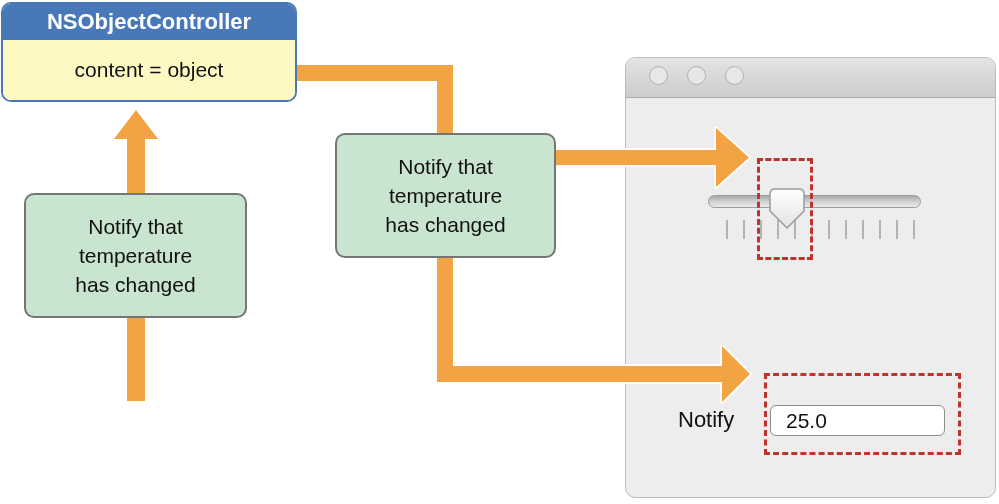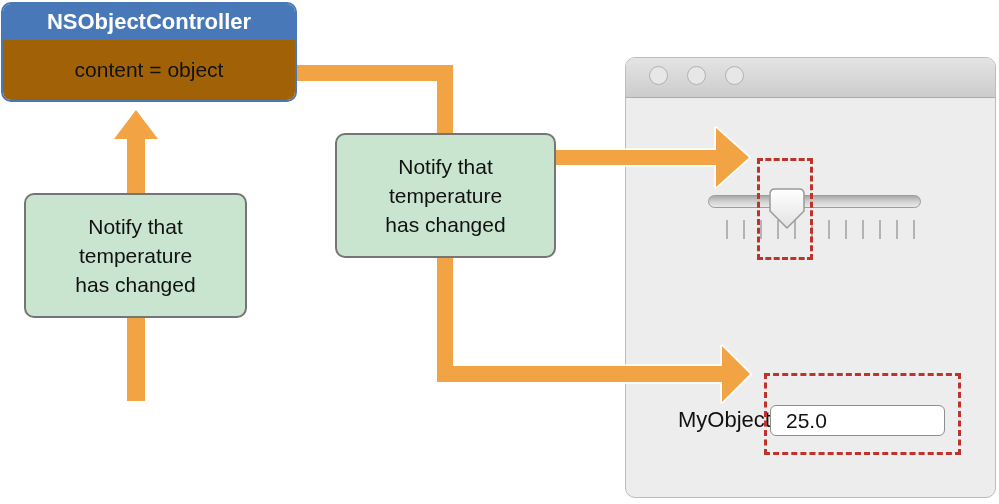--- a/index.html
+++ b/index.html
@@ -9,21 +9,21 @@
     --highlight-red:#BD342C;
   }
   *{box-sizing:border-box;margin:0;padding:0;}
   html,body{background:#fff;}
   body{font-family:"Liberation Sans","DejaVu Sans",sans-serif;}
   #canvas{position:relative;width:999px;height:504px;background:#ffffff;overflow:hidden;}
 
   
   .node-box{position:absolute;border:2px solid var(--node-blue);border-radius:10px;background:#fff;z-index:6;overflow:hidden;display:flex;flex-direction:column;}
   .node-head{background:var(--node-blue);color:#fff;font-weight:bold;font-size:22px;display:flex;align-items:center;justify-content:center;}
-  .node-body{flex:1;display:flex;align-items:center;justify-content:center;font-size:21px;color:#111;background:#a16207;}
+  .node-body{flex:1;display:flex;align-items:center;justify-content:center;font-size:21px;color:#111;background:#fef9c3;}
   #controller-box{left:1px;top:2px;width:296px;height:100px;}
   #controller-box .node-head{height:36px;}
   #model-box{left:1px;top:399px;width:266px;height:97px;}
   #model-box .node-head{height:38px;}
 
   
   .notify-box{position:absolute;background:var(--notify-green);border:2px solid #757575;border-radius:10px;z-index:5;display:flex;align-items:center;justify-content:center;text-align:center;font-size:21px;line-height:29px;color:#111;white-space:pre-line;}
   #notify-left{left:24px;top:193px;width:223px;height:125px;}
   #notify-middle{left:335px;top:133px;width:221px;height:125px;}
 
@@ -80,21 +80,21 @@
         <linearGradient id="knobgrad" x1="0" y1="0" x2="0" y2="1">
           <stop offset="0" stop-color="#ffffff"></stop>
           <stop offset="1" stop-color="#e2e2e2"></stop>
         </linearGradient>
       </defs>
       <path d="M9,3 L33,3 Q38,3 38,8 L38,25 L21,42 L4,25 L4,8 Q4,3 9,3 Z" fill="url(#knobgrad)" stroke="#9a9a9a" stroke-width="1.5" stroke-linejoin="round"></path>
     </svg>
 
     <div id="red-rect-slider" class="red-dashed"></div>
 
-    <div id="celsius-label">MyObject</div>
+    <div id="celsius-label">Notify</div>
     <input id="temp-field" type="text" value="25.0" style="">
     <div id="red-rect-field" class="red-dashed"></div>
   </div>
 
   <svg id="arrow-layer" viewBox="0 0 999 504">
     <path class="arrow" d="M127,401 L127,139 L114,139 L136,110 L158,139 L145,139 L145,401 Z"></path>
     <path class="arrow" d="M264,65 L453,65 L453,140 L437,140 L437,81 L264,81 Z"></path>
     <path class="arrow" d="M554,150 L716,150 L716,128 L749,157.5 L716,187 L716,165 L554,165 Z"></path>
     <path class="arrow" d="M437,252 L453,252 L453,366 L722,366 L722,346 L750,374 L722,402 L722,382 L437,382 Z"></path>
   </svg>

